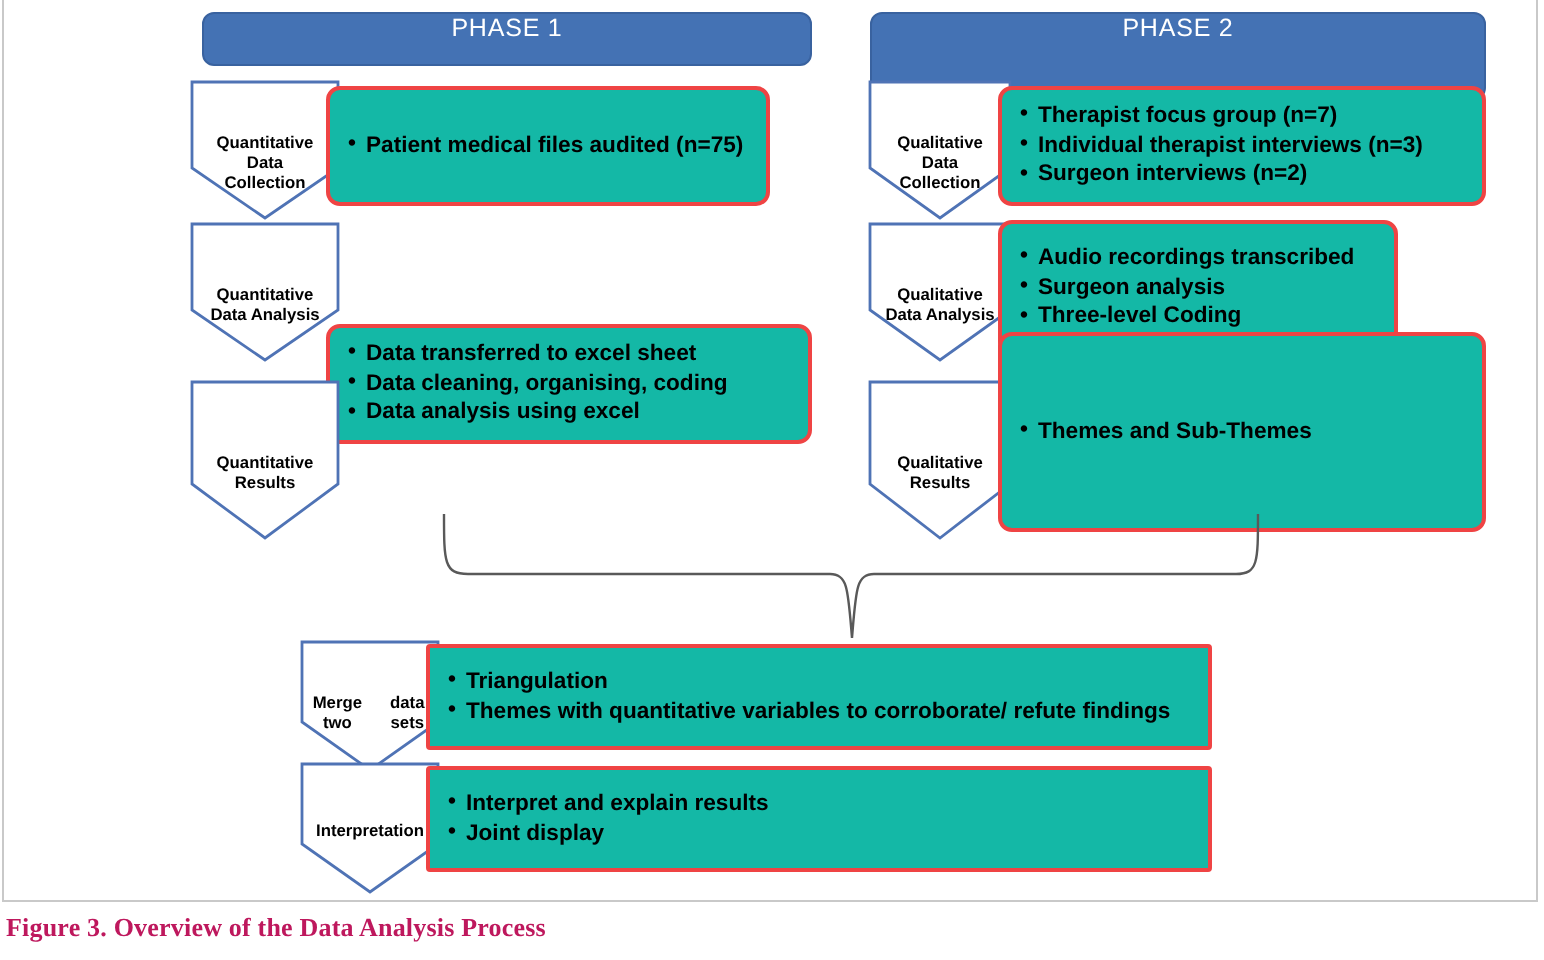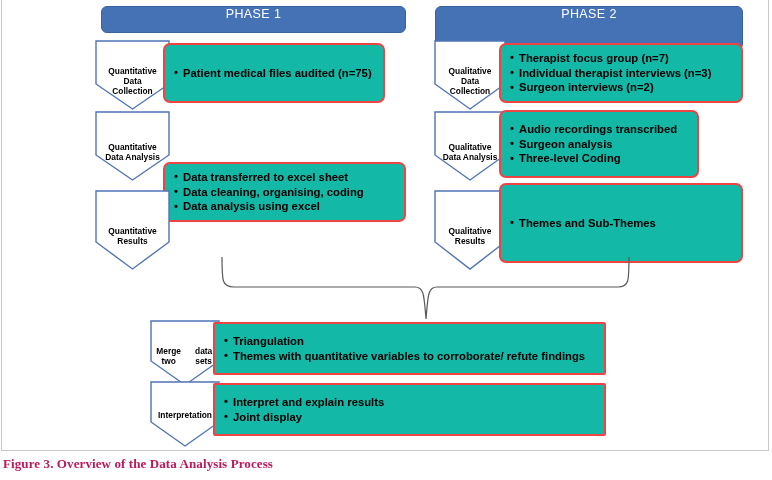--- a/index.html
+++ b/index.html
@@ -233,21 +233,21 @@
 
   <div class="chevron" style="left:434px; top:190px; width:72px; height:80px;">
     <svg width="72" height="80" viewBox="0 0 72 80">
       <polygon points="1,1 71,1 71,52 36,79 1,52" fill="#ffffff" stroke="#4f73b5" stroke-width="1.4"></polygon>
     </svg>
     <div class="chevron-label" style="top:32px; height:30px; flex-direction:column;">
       <span>Qualitative</span>
       <span>Results</span>
     </div>
   </div>
-  <div class="content-box" style="left:499px; top:183px; width:244px; height:80px;">
+  <div class="content-box" style="left:499px; top:166px; width:244px; height:100px;">
     <ul class="bullet-list">
       <li>Themes and Sub-Themes</li>
     </ul>
   </div>
 
   <svg id="brace-connector" viewBox="0 0 430 70">
     <path d="M 12 2
              C 12 26, 12 32, 24 32
              L 205 32
              C 214 32, 214 40, 216 64

